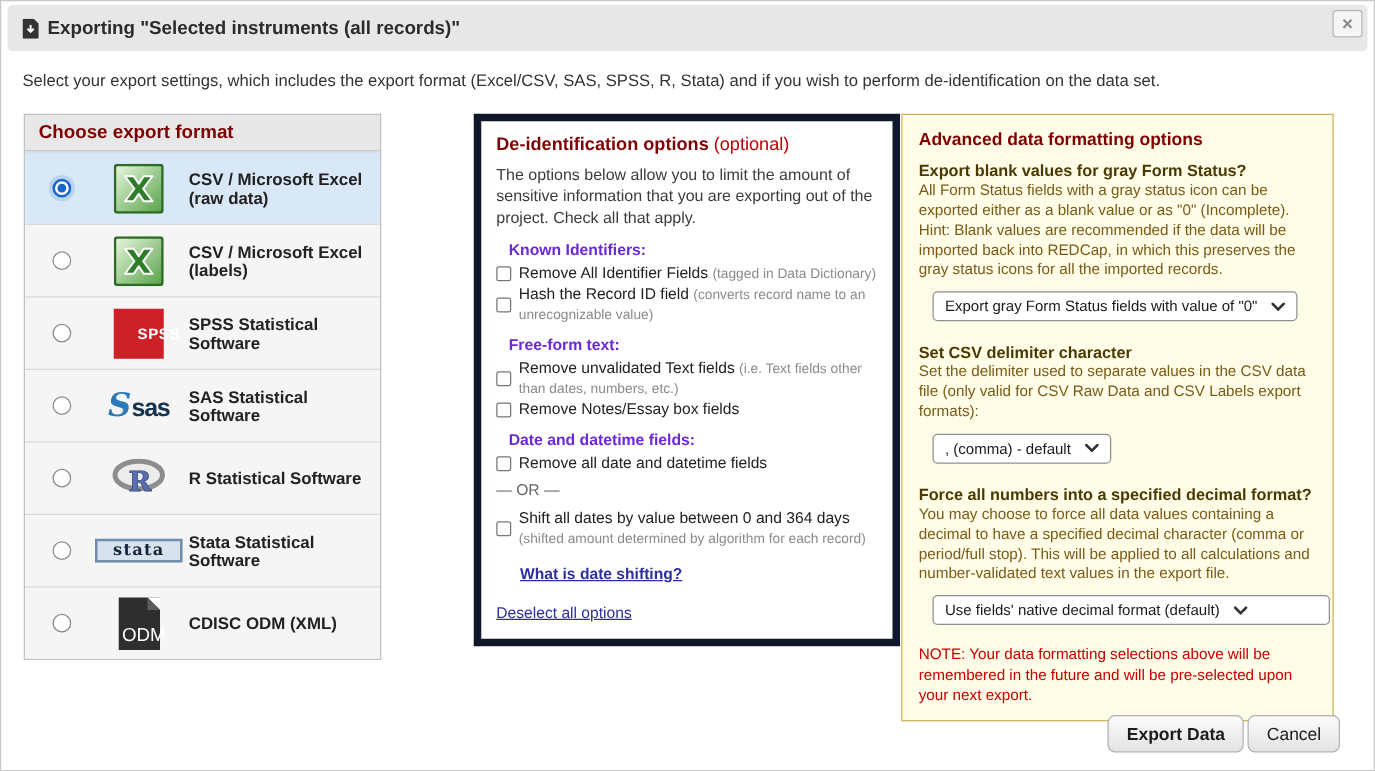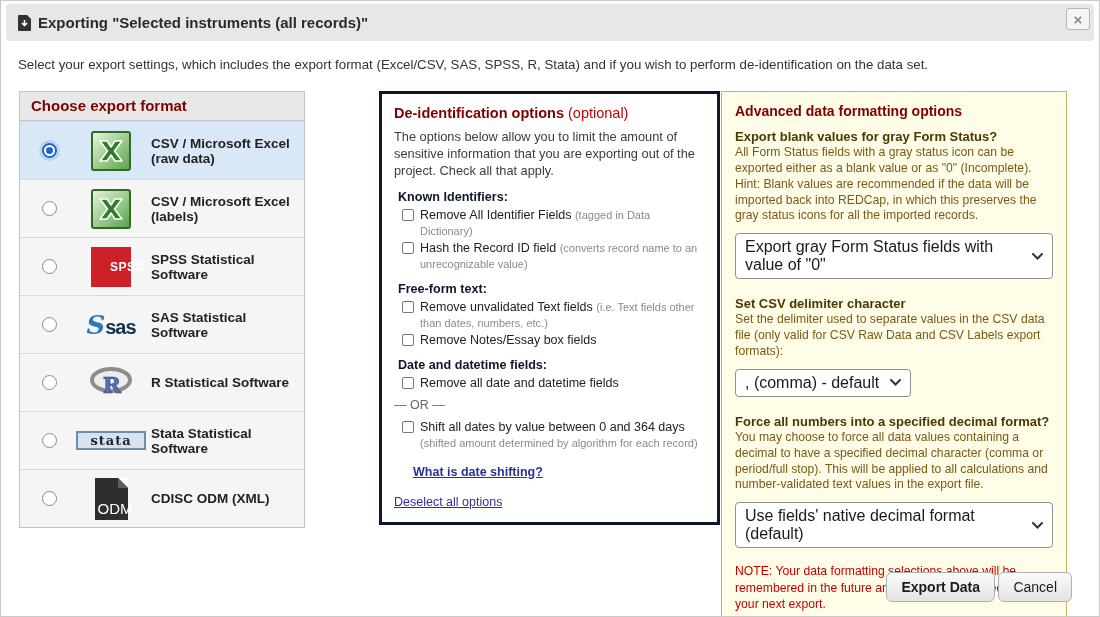--- a/index.html
+++ b/index.html
@@ -29,41 +29,41 @@
   .sas-box { display:flex; align-items:baseline; }
   .sas-s { font-family:"DejaVu Serif", serif; font-style:italic; font-weight:bold; font-size:26px; color:#2a7ab9; line-height:1; }
   .sas-word { font-weight:bold; font-size:20px; color:#14324e; letter-spacing:-1px; line-height:1; }
   .stata-box { border:2px solid #6e8cab; background:#d7e2ec; color:#16253a; font-family:"DejaVu Serif", serif; font-weight:bold; font-size:13px; line-height:15px; padding:0 12px; letter-spacing:1px; }
   .odm-box { position:relative; width:33px; height:42px; background:#2e2e2e; }
   .odm-box .fold { position:absolute; top:0; right:0; width:0; height:0; border-left:10px solid transparent; border-top:10px solid #fff; }
   .odm-box .fold2 { position:absolute; top:0; right:0; width:0; height:0; border-right:10px solid transparent; border-bottom:10px solid #5d5d5d; }
   .odm-box .odm-txt { position:absolute; left:3px; bottom:3px; color:#fff; font-size:15px; }
 
   
-  .deid-panel { position:absolute; left:378px; top:90px; width:341px; min-height:364px; background:#fff; border:3px solid #0f172a; padding:11px 10px 12px 12px; }
+  .deid-panel { position:absolute; left:378px; top:90px; width:341px; min-height:364px; background:#fff; border:6px solid #0f172a; padding:11px 10px 12px 12px; }
   .deid-head { font-size:14.5px; }
   .deid-head .h { font-weight:bold; color:#7f0000; }
   .deid-head .opt { color:#c00000; }
   .deid-desc { font-size:12.8px; color:#3c3c3c; line-height:1.32; margin:8px 0 10px; }
-  .sec-label { font-size:12.6px; font-weight:bold; color:#0f172a; margin:10px 4px 3px; }
-  .cb-row { display:flex; align-items:flex-start; margin:1px 8px; cursor:pointer; }
+  .sec-label { font-size:12.6px; font-weight:bold; color:#6d28d9; margin:10px 10px 3px; }
+  .cb-row { display:flex; align-items:center; margin:1px 0; cursor:pointer; }
   .cb { flex:none; width:12px; height:12px; border:1px solid #767676; border-radius:2px; background:#fff; margin-top:2px; }
   .cb-text { margin-left:6px; font-size:12.5px; color:#222; line-height:1.28; }
   .hint { color:#8a8a8a; font-size:11px; }
   .or-line { color:#666; font-size:12.5px; margin:7px 0; }
   .link { color:#2d2f9e; text-decoration:underline; font-size:12.5px; cursor:pointer; }
   .shift-link { display:inline-block; margin-left:19px; font-weight:bold; margin-top:13px; }
   .deselect { display:inline-block; margin-top:15px; }
 
   
   .adv-panel { position:absolute; left:720px; top:90px; width:346px; min-height:430px; background:#fffce8; border:1px solid #cdb45a; padding:11px 13px 12px; }
   .adv-head { font-size:14px; font-weight:bold; color:#7f0000; margin-bottom:10px; }
   .adv-q { font-size:13px; font-weight:bold; color:#4a3900; margin-top:2px; }
   .adv-body { font-size:12.2px; color:#7a5b16; line-height:1.3; margin-top:1px; }
-  .sel { display:inline-flex; align-items:center; gap:11px; background:#fff; border:1px solid #8f8f8f; border-radius:4px; padding:4px 9px; font-size:16px; color:#1a1a1a; margin:9px 0 15px; cursor:pointer; }
+  .sel { display:inline-flex; align-items:center; gap:11px; background:#fff; border:1px solid #8f8f8f; border-radius:4px; padding:4px 9px; font-size:12px; color:#1a1a1a; margin:9px 11px 15px; cursor:pointer; }
   .sel.full { display:flex; width:100%; justify-content:flex-start; }
   .adv-note { font-size:12.2px; color:#c40000; line-height:1.33; margin-top:4px; }
 
   
   .footer-btn { position:absolute; top:571px; height:30px; border:1px solid #b0b0b0; border-radius:6px; background:linear-gradient(#fbfbfb,#e3e3e3); font-size:14px; color:#1c1c1c; padding:0 14px; display:flex; align-items:center; cursor:pointer; font-family:"Liberation Sans", sans-serif; }
   .export-btn { right:104px; font-weight:bold; }
   .cancel-btn { right:27px; }
 </style>
 </head>
 <body>

